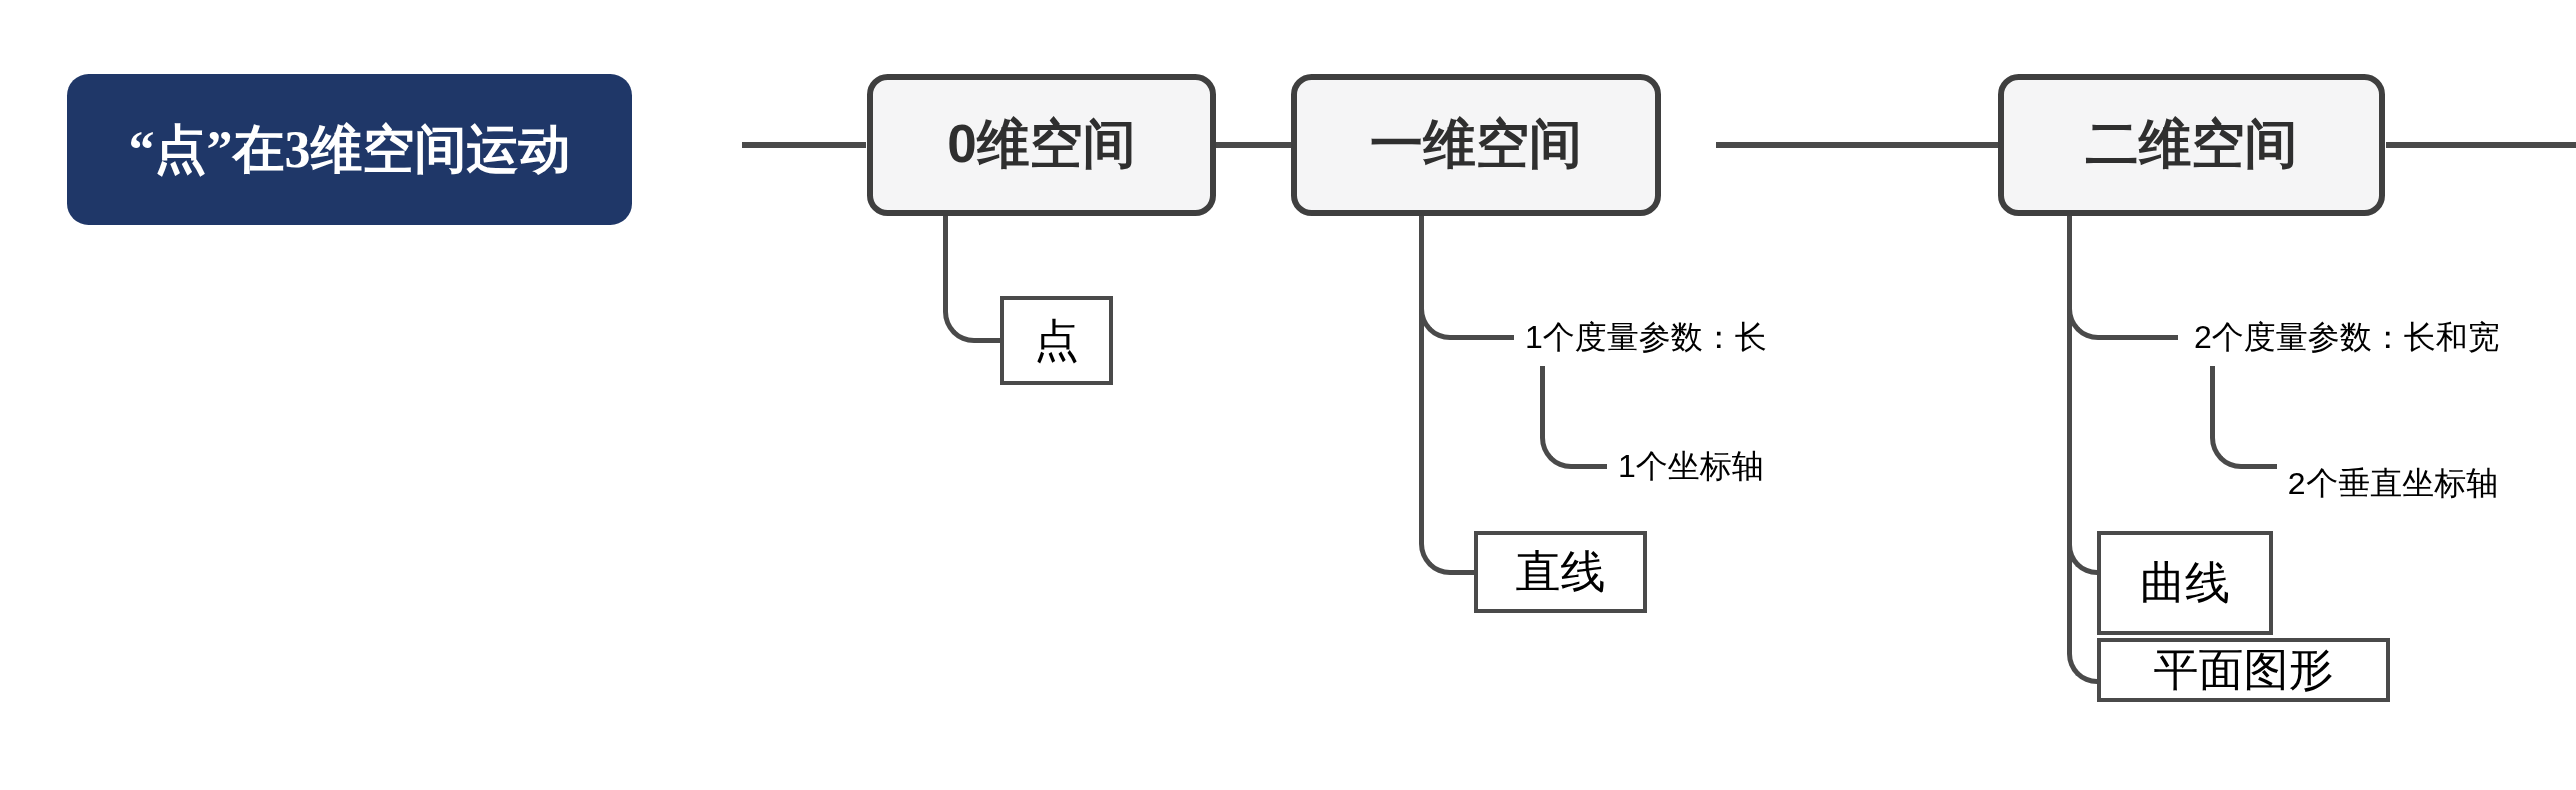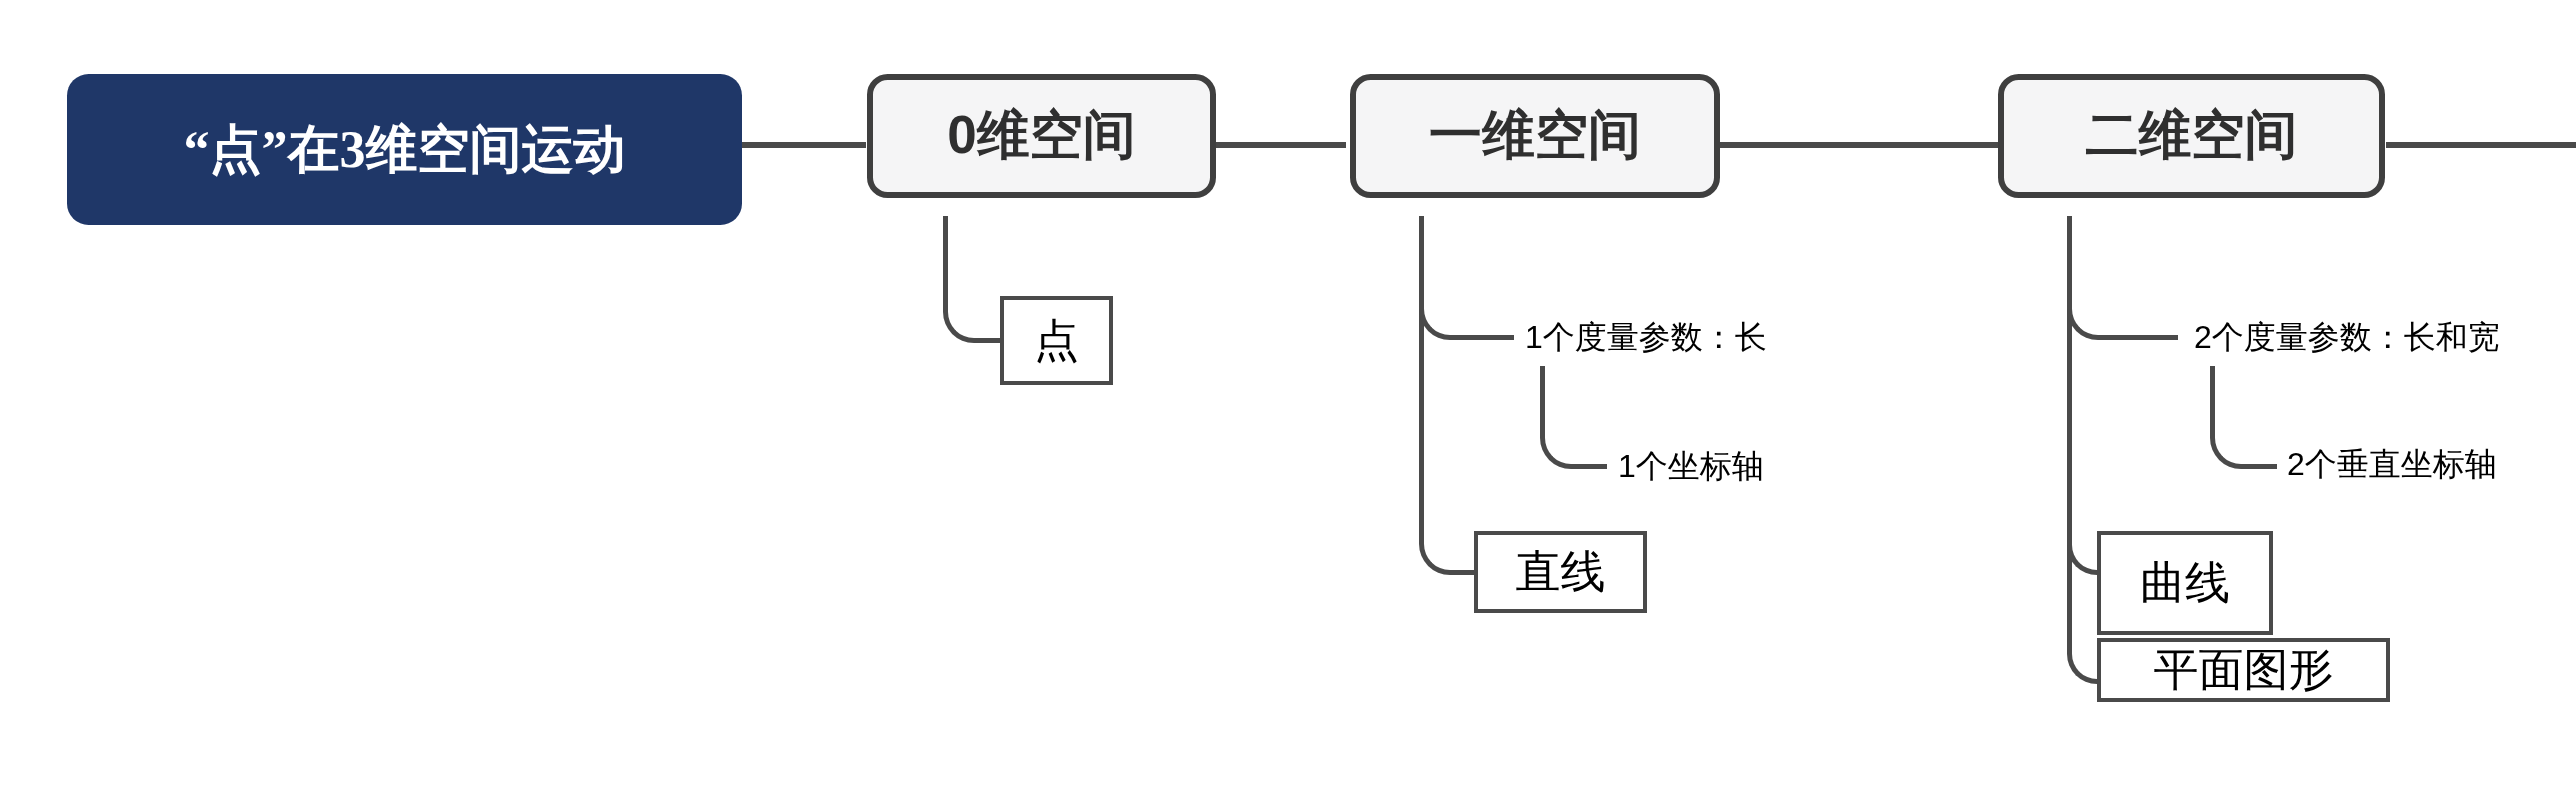--- a/index.html
+++ b/index.html
@@ -5,37 +5,37 @@
   html,body{margin:0;padding:0;background:#ffffff;}
   #canvas{
     position:relative;
     width:3480px;height:790px;
     background:#ffffff;
     font-family:"Liberation Sans", sans-serif;
     overflow:hidden;
   }
   
   .root{
-    position:absolute;left:67px;top:74px;width:675px;height:151px;
+    position:absolute;left:67px;top:74px;width:565px;height:151px;
     background:#1f3768;border-radius:21.6px;
     display:flex;align-items:center;justify-content:center;
     color:#ffffff;font-family:"Liberation Serif", serif;
     font-weight:bold;font-size:52px;white-space:nowrap;
     z-index:2;
   }
   
   .lvl1{
-    position:absolute;top:74px;height:124px;box-sizing:border-box;
+    position:absolute;top:74px;height:142px;box-sizing:border-box;
     background:#f5f5f6;border:6.7px solid #3f3f3f;border-radius:20.6px;
     display:flex;align-items:center;justify-content:center;
     color:#2f2f2f;font-weight:bold;font-size:53px;white-space:nowrap;
     z-index:2;
   }
   .b0{left:867px;width:349px;}
-  .b1{left:1350px;width:370px;font-family:Liberation Mono, monospace;}
+  .b1{left:1291px;width:370px;font-family:Liberation Mono, monospace;}
   .b2{left:1998px;width:387px;}
   
   .hline{position:absolute;top:142px;height:5.7px;background:#4a4a4a;z-index:1;}
   .h0{left:742px;width:124px;}
   .h1{left:1216px;width:130px;}
   .h2{left:1716px;width:283px;}
   .h3{left:2386px;width:364px;}
   
   .elbow{
     position:absolute;box-sizing:border-box;
@@ -86,16 +86,16 @@
   <div class="elbow" style="left:2210px;top:366px;width:67px;height:103px;"></div>
 
   <div class="leaf" style="left:1000px;top:296px;width:113px;height:89px;">点</div>
   <div class="leaf" style="left:1474px;top:531px;width:173px;height:82px;">直线</div>
   <div class="leaf" style="left:2097px;top:531px;width:176px;height:104px;">曲线</div>
   <div class="leaf" style="left:2097px;top:638px;width:293px;height:64px;">平面图形</div>
 
   <div class="txt" style="left:1525px;top:337px;">1个度量参数：长</div>
   <div class="txt" style="left:1618px;top:466px;">1个坐标轴</div>
   <div class="txt" style="left:2194px;top:337px;">2个度量参数：长和宽</div>
-  <div class="txt" style="left:2287px;top:464px;">2个垂直坐标轴</div>
+  <div class="txt" style="left:2287px;top:486px;font-family:Liberation Mono, monospace;">2个垂直坐标轴</div>
 
 </div>
 
 
 </body></html>

